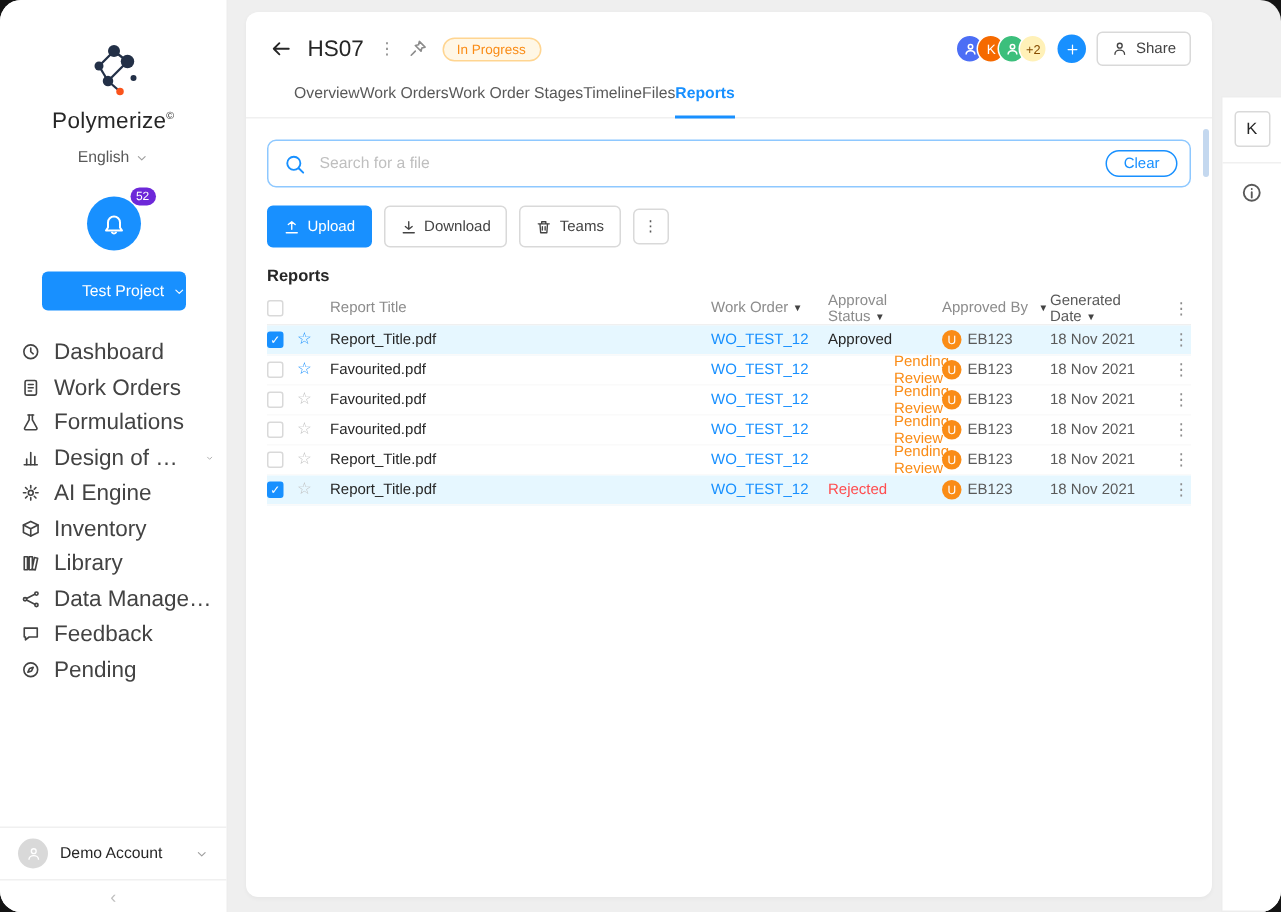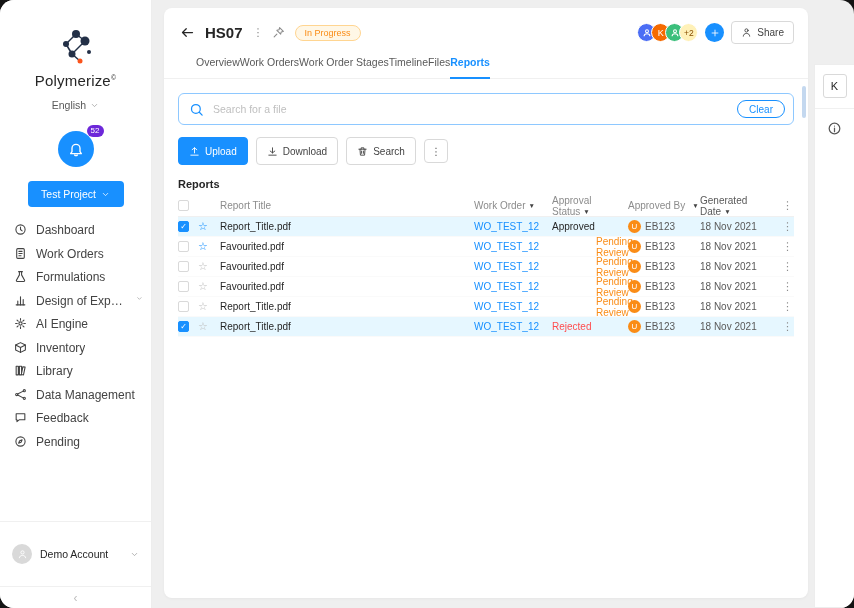--- a/index.html
+++ b/index.html
@@ -20,48 +20,48 @@
   .lang { display:flex; justify-content:center; align-items:center; gap:4px; margin-top:10px;
           font-size:10.5px; color:#595959; cursor:pointer; }
   .chev { width:9px; height:9px; color:#9e9e9e; display:inline-block; }
   .bell-wrap { margin:20px auto 0; position:relative; width:36px; height:36px; }
   .bell-btn { width:36px; height:36px; border-radius:50%; background:#1890ff; color:#fff;
               display:flex; align-items:center; justify-content:center; cursor:pointer; }
   .bell-btn .ic { width:16px; height:16px; }
   .notif-badge { position:absolute; top:-6px; right:-10px; background:#6d28d9; color:#fff;
                  font-size:8px; line-height:1; border-radius:8px; padding:2px 4px; min-width:14px; text-align:center; }
   .proj-btn { margin:14px auto 0; width:96px; height:26px; background:#1890ff; color:#fff; border:none;
-              border-radius:4px; font-size:10.5px; display:flex; align-items:center; justify-content:center;
+              border-radius:4px; font-size:10.5px; display:flex; align-items:center; justify-content:flex-end;
               gap:5px; cursor:pointer; font-family:inherit; }
   .proj-btn .chev { color:#fff; }
   .nav { margin-top:16px; flex:1; overflow:hidden; }
-  .nav-item { height:23.5px; display:flex; align-items:flex-start; gap:9px; padding:0 8px 0 14px;
-              font-size:12px; color:#434343; cursor:pointer; }
+  .nav-item { height:23.5px; display:flex; align-items:center; gap:9px; padding:0 8px 0 14px;
+              font-size:15px; color:#434343; cursor:pointer; }
   .nav-item.active { background:#e6f7ff; color:#1890ff; border-right:3px solid #1890ff; }
   .nav-ic { width:13px; height:13px; flex:none; }
   .nav-chev { width:9px; height:9px; margin-left:auto; color:#8c8c8c; }
   .nav-label { white-space:nowrap; overflow:hidden; text-overflow:ellipsis; }
-  .account-row { border-top:1px solid #f0f0f0; padding:22px 12px; display:flex; align-items:center; gap:8px;
+  .account-row { border-top:1px solid #f0f0f0; padding:7px 12px; display:flex; align-items:center; gap:8px;
                  font-size:10.5px; color:#262626; cursor:pointer; }
   .account-avatar { width:20px; height:20px; border-radius:50%; background:#d9d9d9; display:flex;
                     align-items:center; justify-content:center; color:#fff; }
   .account-avatar svg { width:11px; height:11px; fill:none; stroke:#fff; stroke-width:2; }
   .account-row .chev { margin-left:auto; }
   .collapse-bar { border-top:1px solid #f0f0f0; height:22px; display:flex; align-items:center;
                   justify-content:center; color:#bfbfbf; font-size:12px; cursor:pointer; }
 
   
   .main { flex:1; padding:8px 6px 10px 12px; min-width:0; }
   .card { background:#fff; border-radius:8px; height:100%; display:flex; flex-direction:column;
           position:relative; box-shadow:0 1px 3px rgba(0,0,0,.04); overflow:hidden; }
   .scroll-thumb { position:absolute; top:78px; right:2px; width:4px; height:32px; background:#c4d8ef; border-radius:2px; }
 
   .card-header { padding:13px 14px 0 16px; display:flex; align-items:center; }
   .back-btn { width:15px; height:15px; color:#262626; cursor:pointer; }
-  .page-title { font-size:15px; font-weight:bold; color:#262626; margin-left:10px; }
+  .page-title { font-size:15px; font-weight:normal; color:#262626; margin-left:10px; }
   .kebab { color:#8c8c8c; font-size:11px; cursor:pointer; padding:0 2px; }
   .hdr-kebab { margin-left:8px; }
   .pin { width:13px; height:13px; color:#8c8c8c; margin-left:6px; cursor:pointer; }
   .status-pill { margin-left:10px; background:#fff7e6; border:1px solid #ffd591; color:#fa8c16;
                  font-size:9px; padding:2px 9px; border-radius:10px; }
   .hdr-right { margin-left:auto; display:flex; align-items:center; gap:7px; }
   .avatar-group { display:flex; align-items:center; }
   .avatar { width:19px; height:19px; border-radius:50%; border:1.5px solid #fff; display:flex;
             align-items:center; justify-content:center; color:#fff; font-size:9px; margin-left:-5px; cursor:pointer; }
   .avatar:first-child { margin-left:0; }
@@ -400,21 +400,21 @@
               </svg>
             </span>
           <span>Download</span>
         </button>
         <button class="btn btn-default">
           <span class="ic">
               <svg viewBox="0 0 24 24">
                 <path d="M4 7h16M9 7V4h6v3M6.5 7l1 13h9l1-13M10 11v5M14 11v5"></path>
               </svg>
             </span>
-          <span>Search</span>
+          <span>Teams</span>
         </button>
         <button class="btn btn-default btn-dots">⋮</button>
       </div>
 
       <div class="section-title">Reports</div>
 
       <div class="table">
         <div class="thead">
             <span class="col-cb">
               <span class="checkbox"></span>

